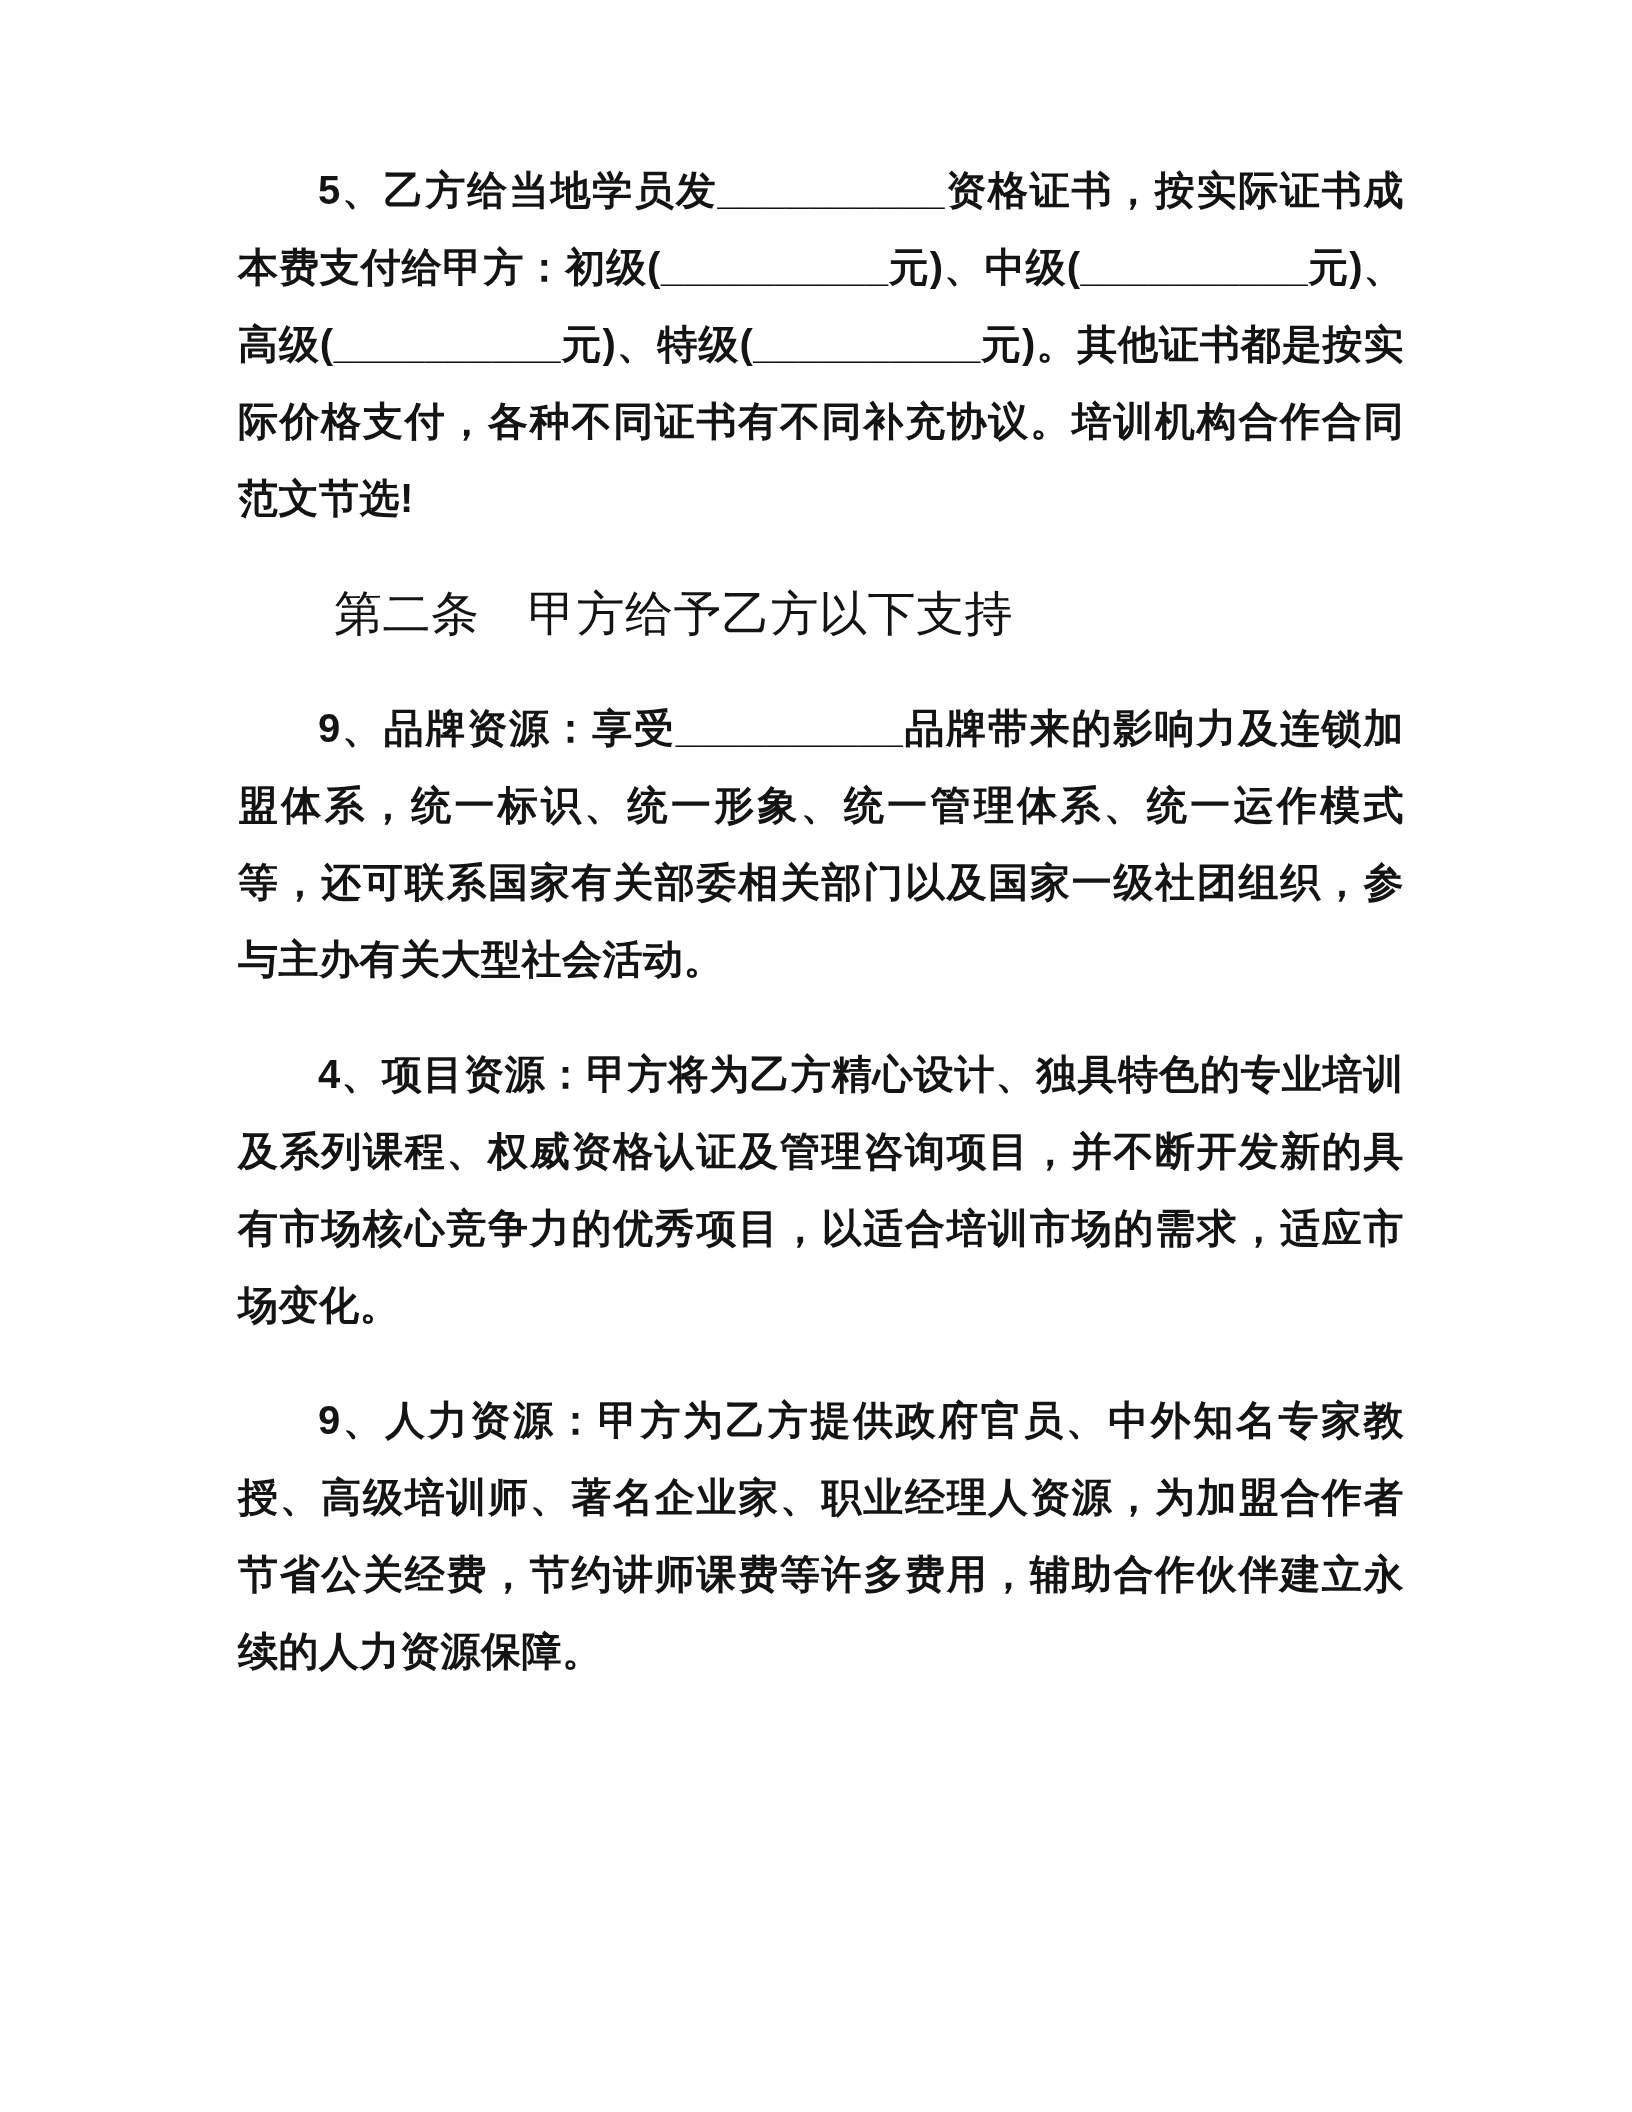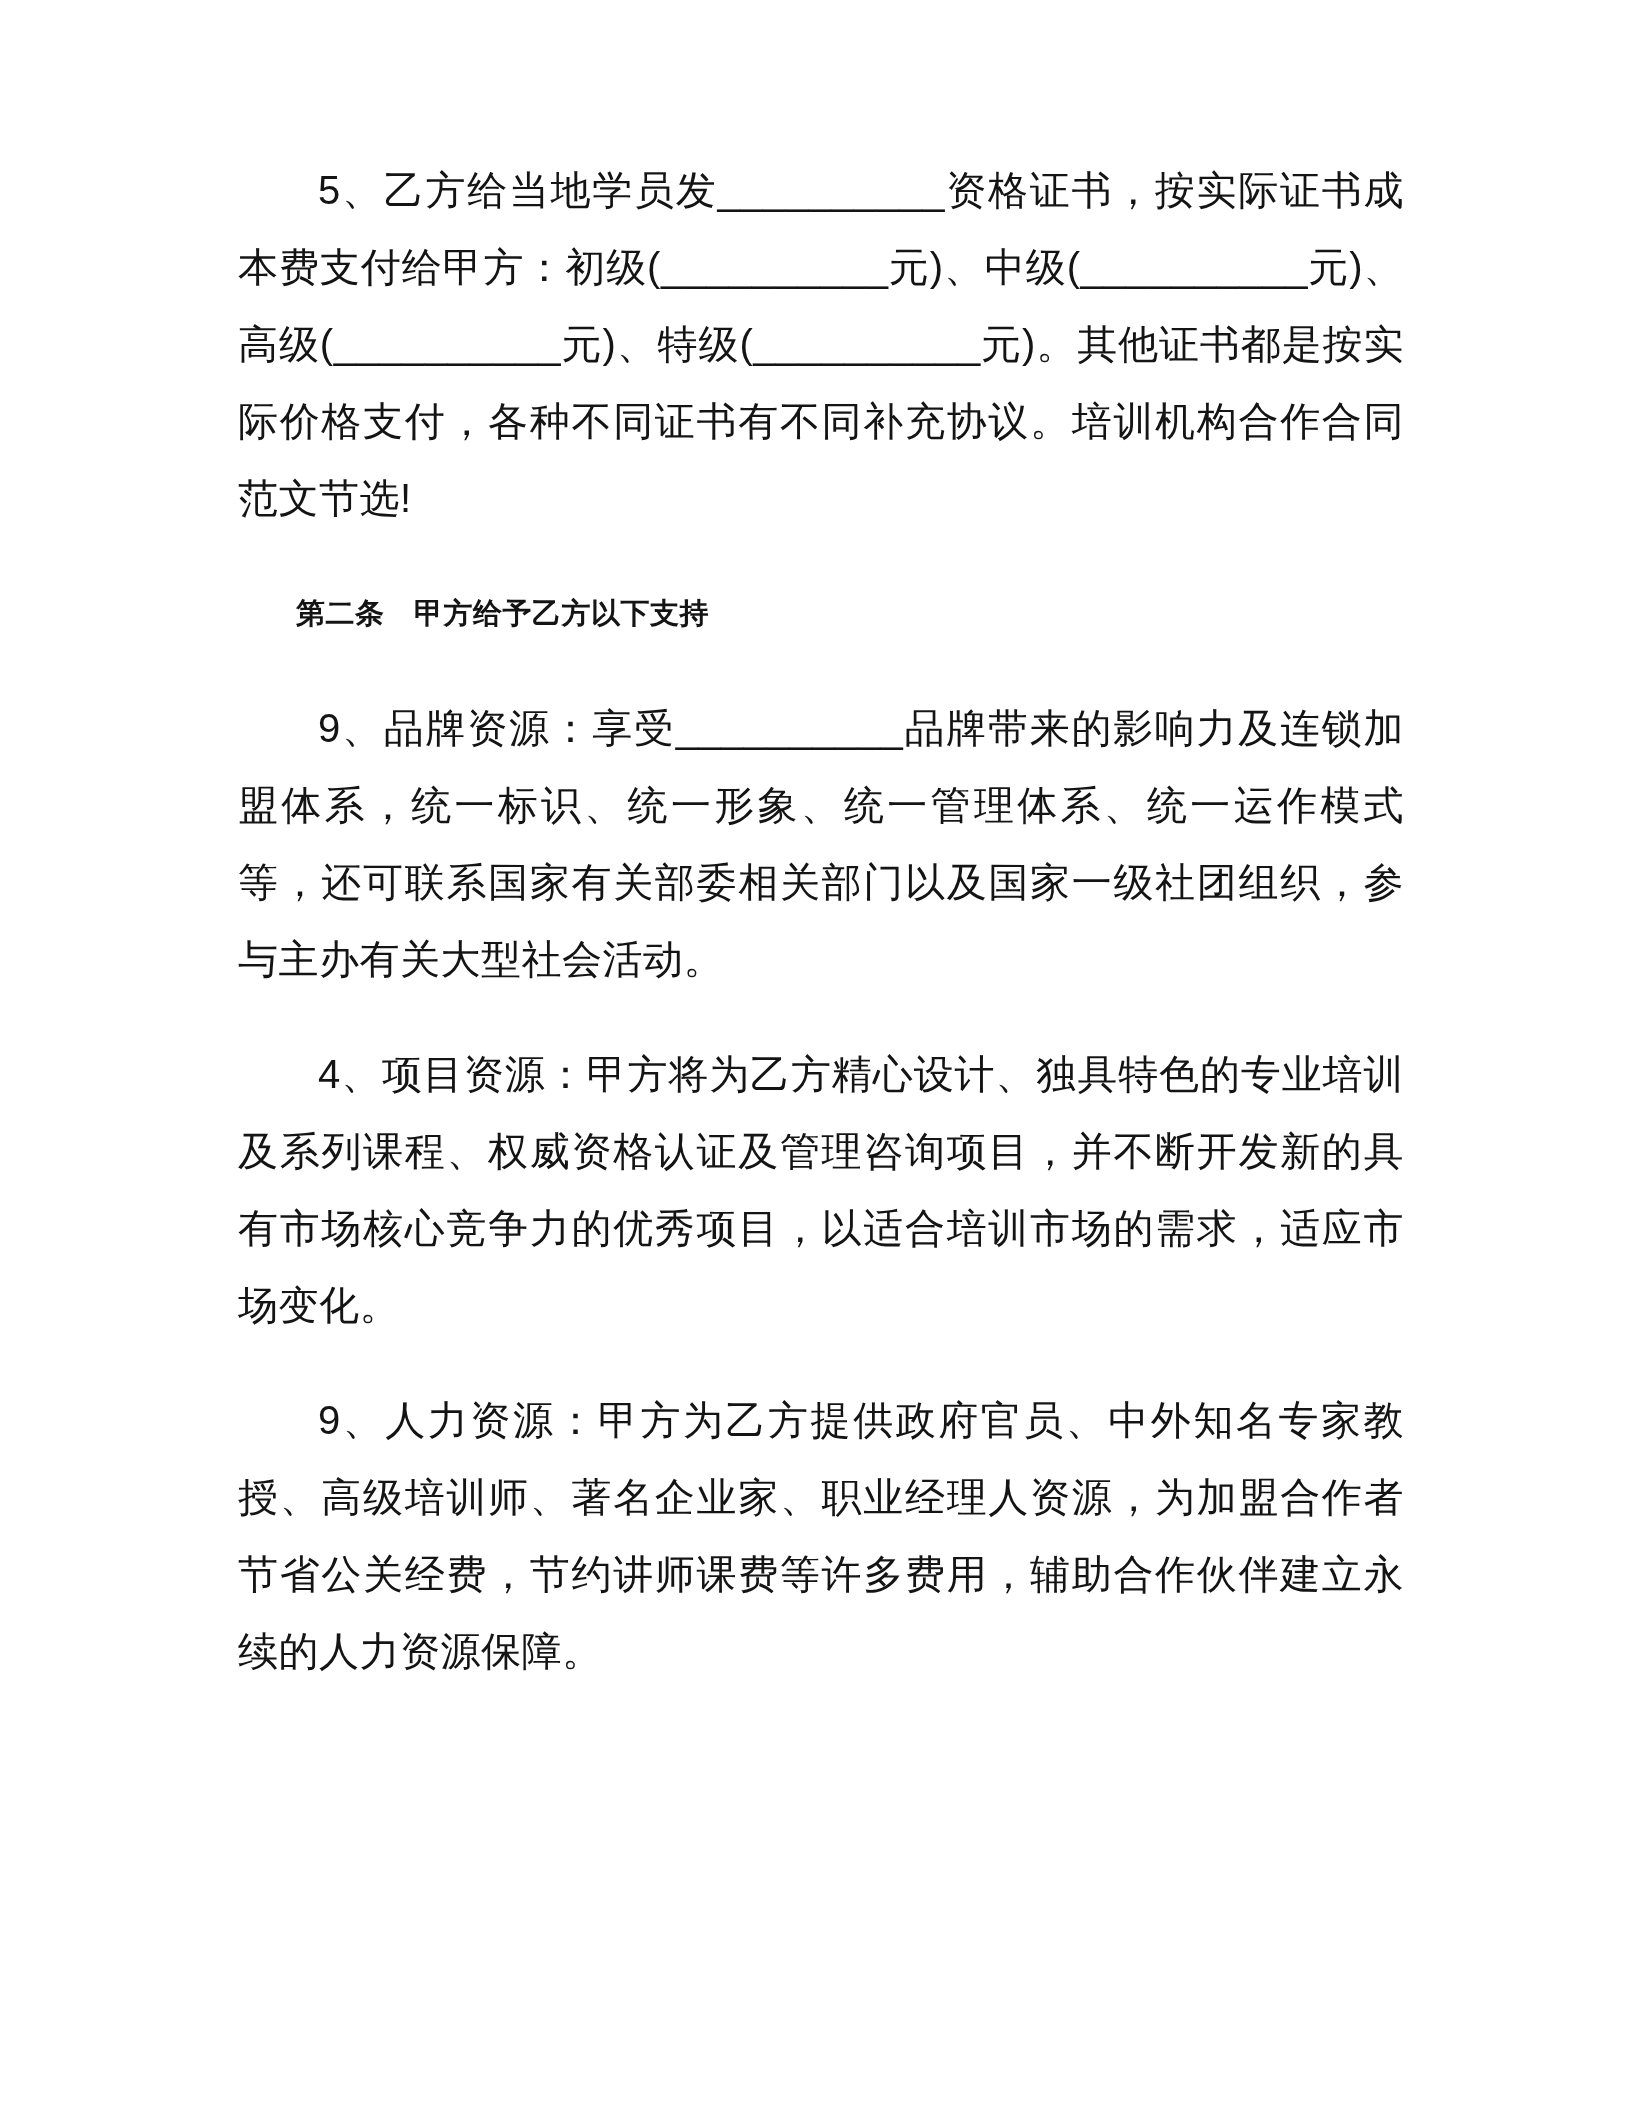--- a/index.html
+++ b/index.html
@@ -19,32 +19,32 @@
     width: 1632px;
     height: 2112px;
     background: #ffffff;
     padding: 152px 228px 0 238px;
   }
   .doc-body {
     width: 100%;
   }
   .para {
     font-size: 40px;
-    font-weight: 400;
+    font-weight: 700;
     line-height: 77px;
     text-align: justify;
     text-justify: inter-ideograph;
     text-indent: 2em;
     margin: 0 0 38px 0;
     letter-spacing: 0.5px;
     word-break: break-all;
   }
   .heading {
-    font-size: 29px;
-    font-weight: 700;
+    font-size: 48px;
+    font-weight: 400;
     line-height: 77px;
     text-indent: 2em;
     margin: 0 0 38px 0;
     letter-spacing: 0.5px;
   }
 </style>
 </head>
 <body>
 
 <div class="page">

